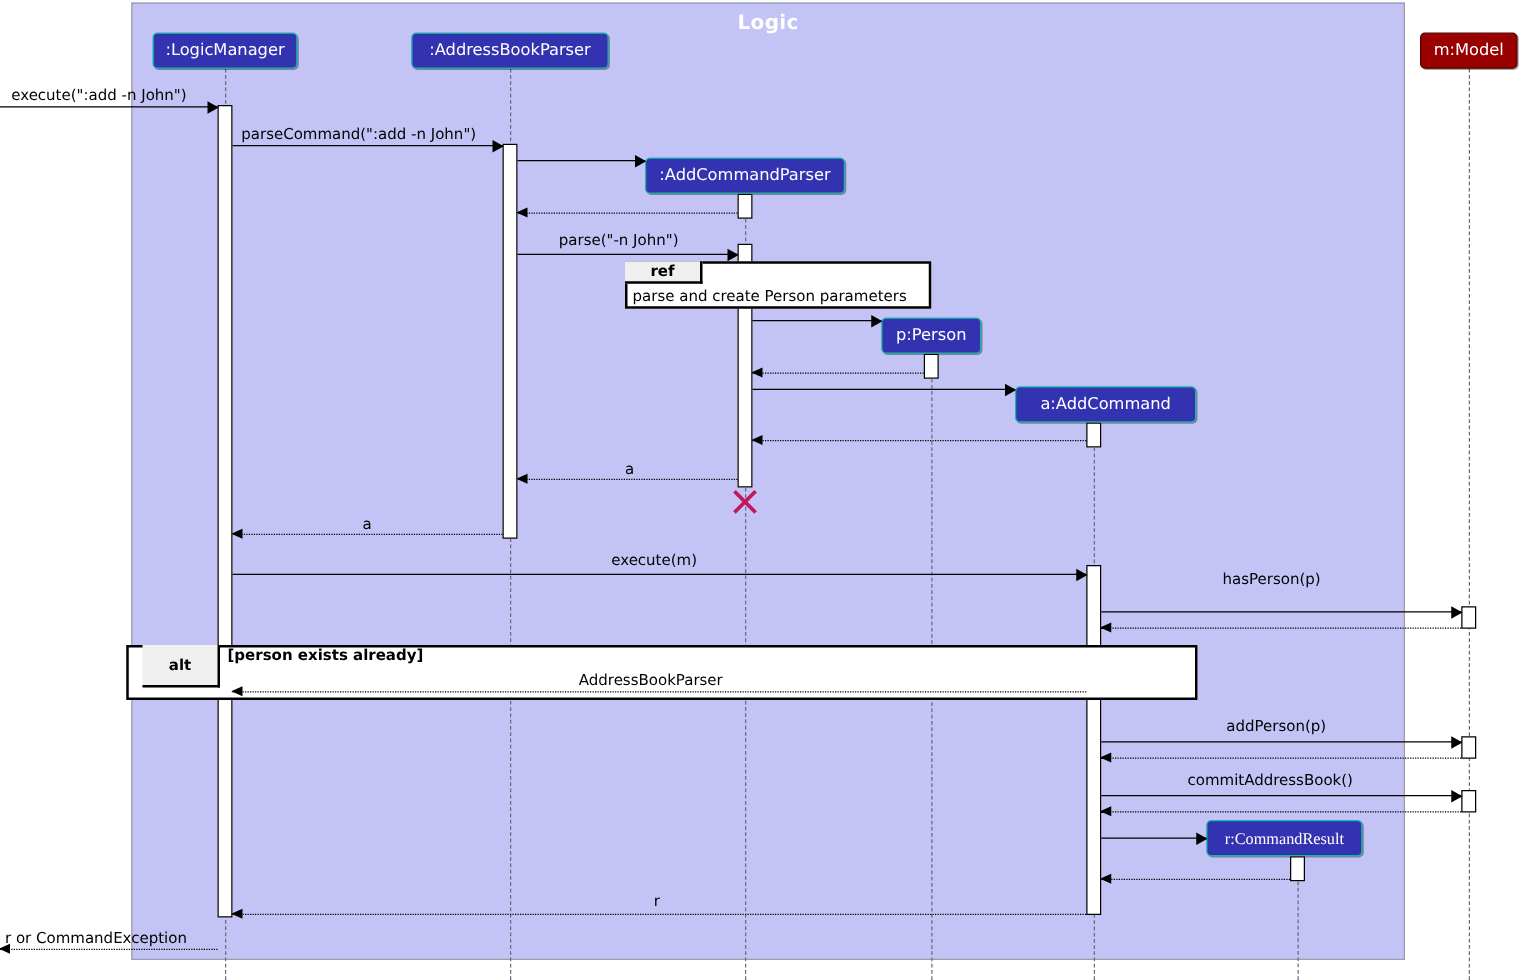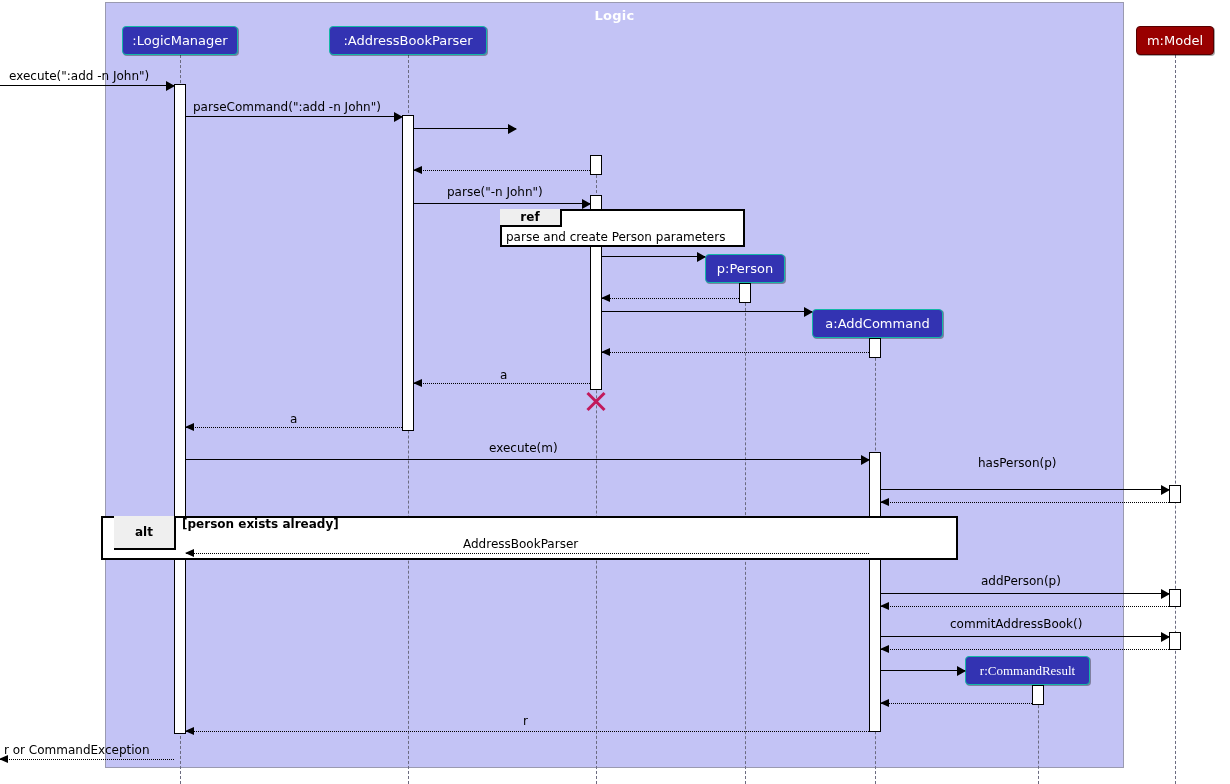--- a/index.html
+++ b/index.html
@@ -2,21 +2,21 @@
 <html><head>
 <meta charset="utf-8">
 <style>
   html,body{margin:0;padding:0;background:#ffffff;}
   body{font-family:"DejaVu Sans","Liberation Sans",sans-serif;}
   #stage{position:relative;width:1230px;height:784px;background:#ffffff;overflow:hidden;}
 
   
   .pkg{position:absolute;box-sizing:border-box;border:1px solid #9a9ab0;}
   .pkg-label{position:absolute;width:100%;text-align:center;top:5px;
-             font-size:13px;font-weight:bold;color:#ffffff;letter-spacing:.3px;}
+             font-size:16px;font-weight:bold;color:#ffffff;letter-spacing:.3px;}
 
   
   .lifeline{position:absolute;width:0;border-left:1px dashed #6b6b80;}
 
   
   .part{position:absolute;box-sizing:border-box;border-radius:4px;
         display:flex;align-items:center;justify-content:center;
         color:#ffffff;font-size:13px;white-space:nowrap;padding:0 9px;
         box-shadow:1px 1px 0 rgba(0,0,0,.35);}
   .part.blue{background:#3333b2;border:1px solid #14b8a6;}
@@ -65,24 +65,27 @@
   <div class="lifeline" style="left:875px;top:338px;height:446px;"></div>
   <div class="lifeline" style="left:1038px;top:685px;height:99px;"></div>
   <div class="lifeline" style="left:1175px;top:55px;height:729px;"></div>
 
   <div class="part blue" style="left:122px;top:26px;width:116px;height:29px;">
     <span>:LogicManager</span>
   </div>
   <div class="part blue" style="left:329px;top:26px;width:158px;height:29px;">
     <span>:AddressBookParser</span>
   </div>
+  <div class="part blue" style="left:516px;top:126px;width:160px;height:29px;">
+    <span>:AddCommandParser</span>
+  </div>
   <div class="part blue" style="left:705px;top:254px;width:80px;height:29px;">
     <span>p:Person</span>
   </div>
-  <div class="part blue" style="left:812px;top:309px;width:131px;height:29px;">
+  <div class="part blue" style="left:812px;top:309px;width:145px;height:29px;">
     <span>a:AddCommand</span>
   </div>
   <div class="part blue" style="left:965px;top:656px;width:125px;height:29px;font-family:Liberation Serif, serif;">
     <span>r:CommandResult</span>
   </div>
   <div class="part red" style="left:1136px;top:26px;width:78px;height:29px;">
     <span>m:Model</span>
   </div>
 
   <div class="act" style="left:174px;top:84px;width:12px;height:650px;"></div>

